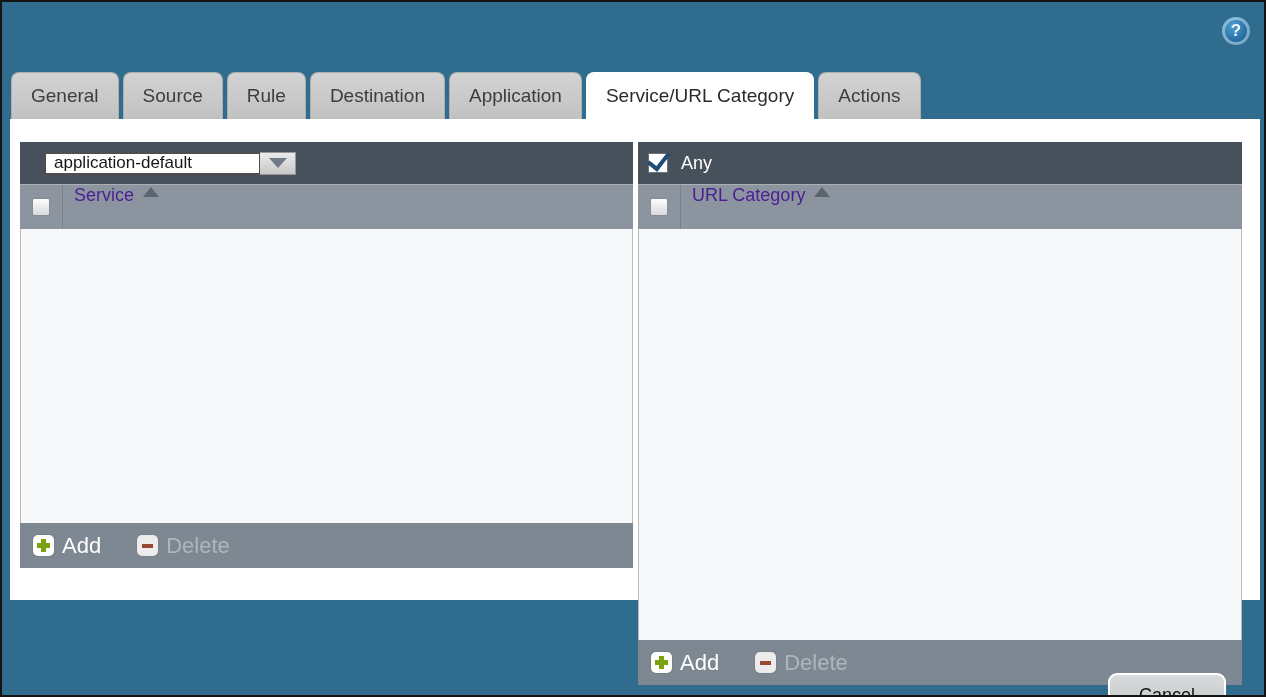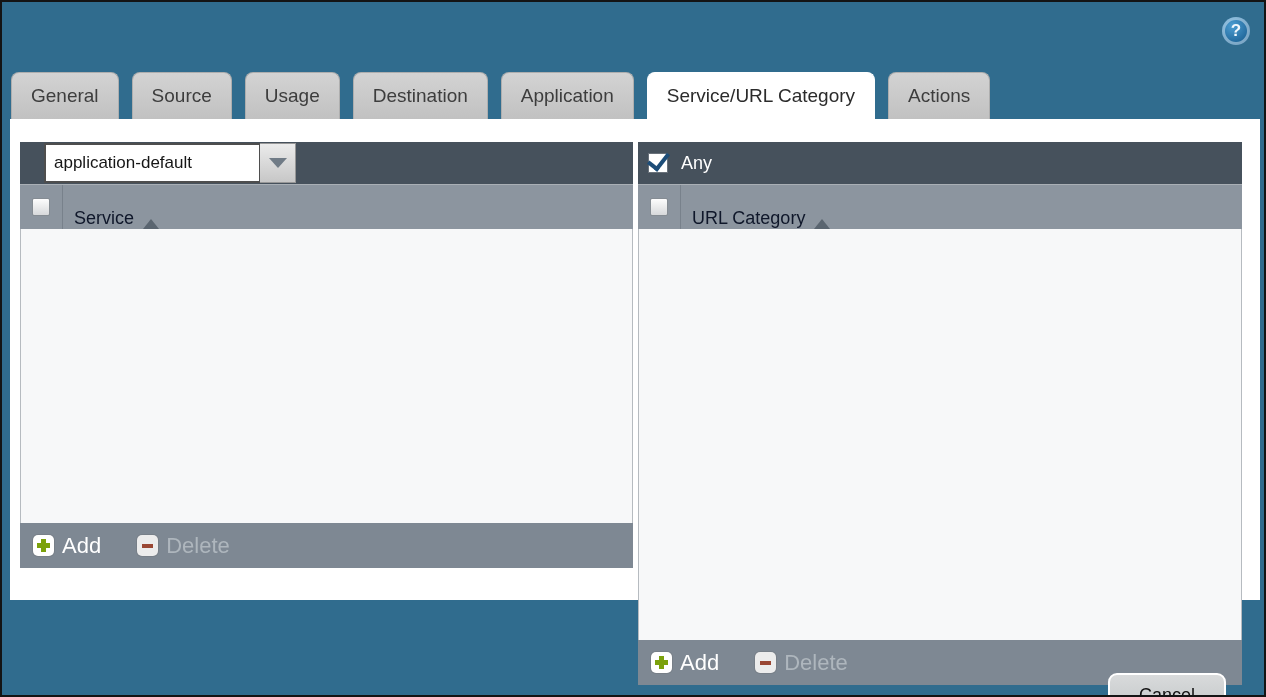--- a/index.html
+++ b/index.html
@@ -16,21 +16,21 @@
   }
   .help-icon {
     position:absolute; right:14px; top:15px; width:28px; height:28px;
     border-radius:50%;
     background:radial-gradient(circle at 38% 32%, #4d9ed2 0%, #1d6396 72%);
     box-shadow: inset 0 0 0 3px rgba(222,237,248,.5);
     color:#f2f8fc; font-size:17px; font-weight:bold;
     display:flex; align-items:center; justify-content:center; cursor:pointer;
   }
   
-  .tabs { position:absolute; left:9px; top:70px; height:47px; display:flex; gap:13px; }
+  .tabs { position:absolute; left:9px; top:70px; height:47px; display:flex; gap:4px; }
   .tab {
     background:linear-gradient(#d3d3d3,#c1c1c1);
     border:1px solid #aeaeae; border-bottom:none;
     border-radius:8px 8px 0 0;
     color:#3d3d3d; font-size:19px;
     padding:0 19px; display:flex; align-items:center; cursor:pointer;
     white-space:nowrap;
   }
   .tab.active { background:#ffffff; border-color:#ffffff; color:#2b2b2b; }
   
@@ -52,21 +52,21 @@
   }
   .pbody {
     flex:1 1 auto; background:#f7f8f9;
     border-left:1px solid #b6bbc0; border-right:1px solid #b6bbc0;
   }
   .pfoot {
     flex:0 0 45px; background:#7e8893;
     display:flex; align-items:center; padding:0 13px; gap:24px;
   }
   
-  .combo { display:flex; height:40px;padding-left:14px; }
+  .combo { display:flex; height:23px;padding-left:14px; }
   .combo-field {
     width:216px; background:#ffffff; border:2px solid #4e4e4e; border-right:1px solid #4e4e4e;
     font-family:inherit; font-size:17px; color:#161616; padding:0 8px; outline:none;
   }
   .combo-btn {
     width:36px; background:linear-gradient(#ebebeb,#c7c7c7);
     border:1px solid #979797; border-left:none;
     display:flex; align-items:center; justify-content:center; cursor:pointer;
   }
   .caret-down {
@@ -77,22 +77,22 @@
   
   .hcheck {
     flex:0 0 43px; display:flex; align-items:center; justify-content:center;
     border-right:1px solid #78818b;
   }
   .checkbox {
     width:18px; height:18px; border:1px solid #858c93; border-radius:2px;
     background:linear-gradient(#fdfdfd,#d7d9db); cursor:pointer;
   }
   .hlabel {
-    display:flex; align-items:flex-end; padding-left:11px;
-    color:#0f172a; font-size:18px; cursor:pointer;
+    display:flex; align-items:flex-start; padding-left:11px;
+    color:#4c1d95; font-size:18px; cursor:pointer;
   }
   .sort-asc-icon {
     width:0; height:0; margin-left:9px; margin-top:2px;
     border-left:8px solid transparent; border-right:8px solid transparent;
     border-bottom:10px solid #5a6570;
   }
   
   .any-check {
     width:20px; height:20px; background:#ffffff; border:1px solid #69717a;
     position:relative; margin-right:13px; cursor:pointer;
@@ -136,21 +136,21 @@
 </head>
 <body>
 
 <div class="screen">
 
   <div class="help-icon">?</div>
 
   <div class="tabs">
     <div class="tab">General</div>
     <div class="tab">Source</div>
-    <div class="tab">Usage</div>
+    <div class="tab">Rule</div>
     <div class="tab">Destination</div>
     <div class="tab">Application</div>
     <div class="tab active">Service/URL Category</div>
     <div class="tab">Actions</div>
   </div>
 
   <div class="content">
 
     <div class="panel panel-service">
       <div class="ptoolbar">

